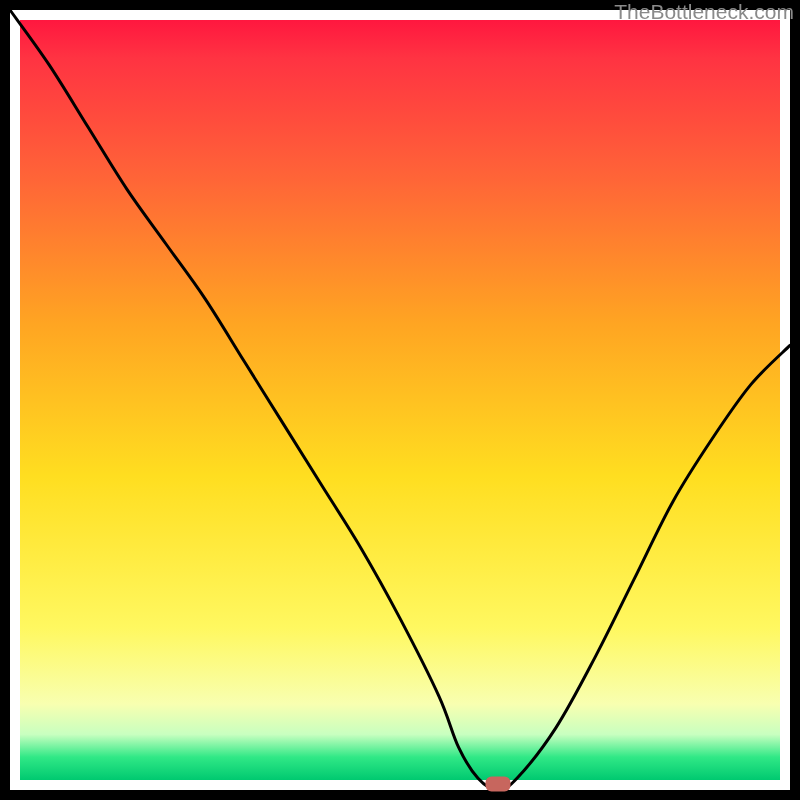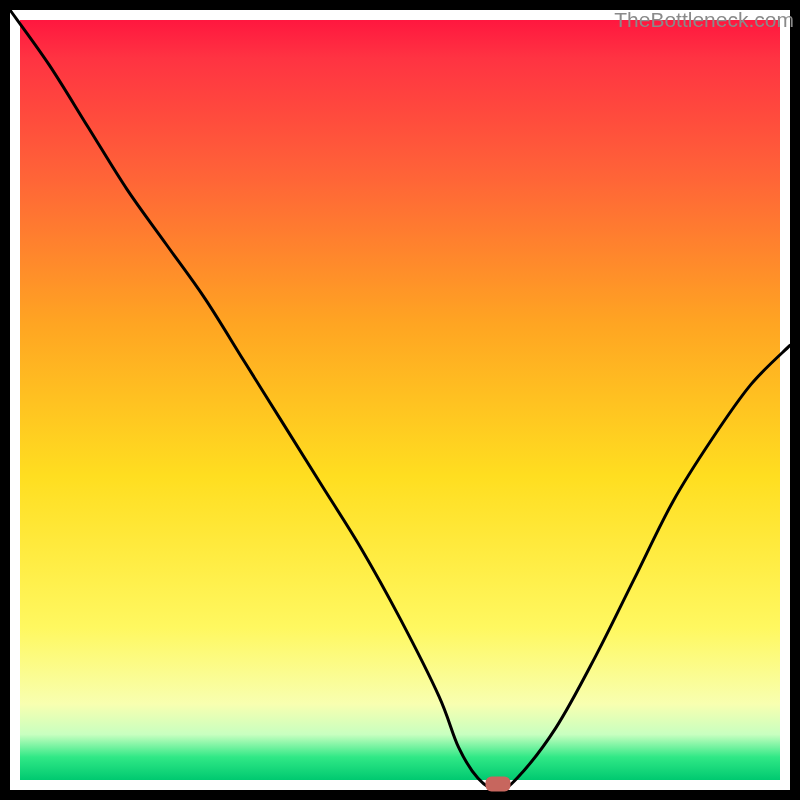--- a/index.html
+++ b/index.html
@@ -34,21 +34,20 @@
     left: 0; top: 0; width: 800px; height: 800px;
     pointer-events: none;
   }
   .watermark {
     position: absolute;
     top: 0px;
     right: 6px;
     font: 21px Arial, Helvetica, sans-serif;
     color: #8a8a8a;
     user-select: none;
-    margin-top: 8px;
   }
   .marker {
     position: absolute;
     width: 25px; height: 15px;
     border-radius: 6px;
     background: #c7665e;
     transform: translate(-50%, -50%);
   }
 </style>
 </head>

